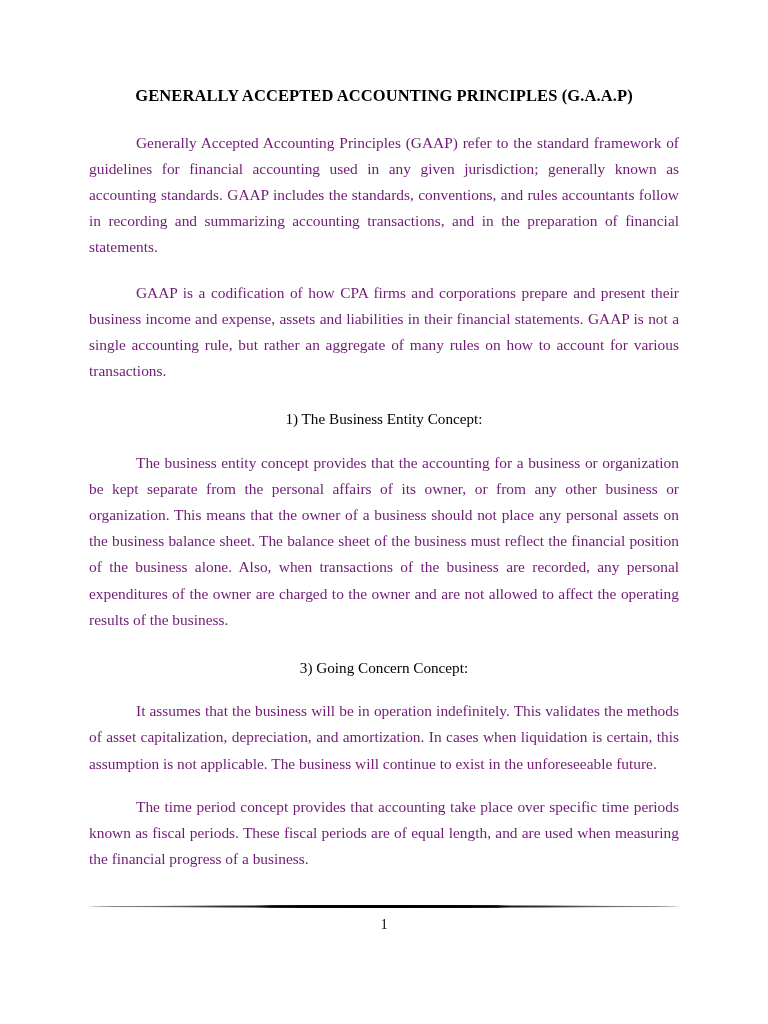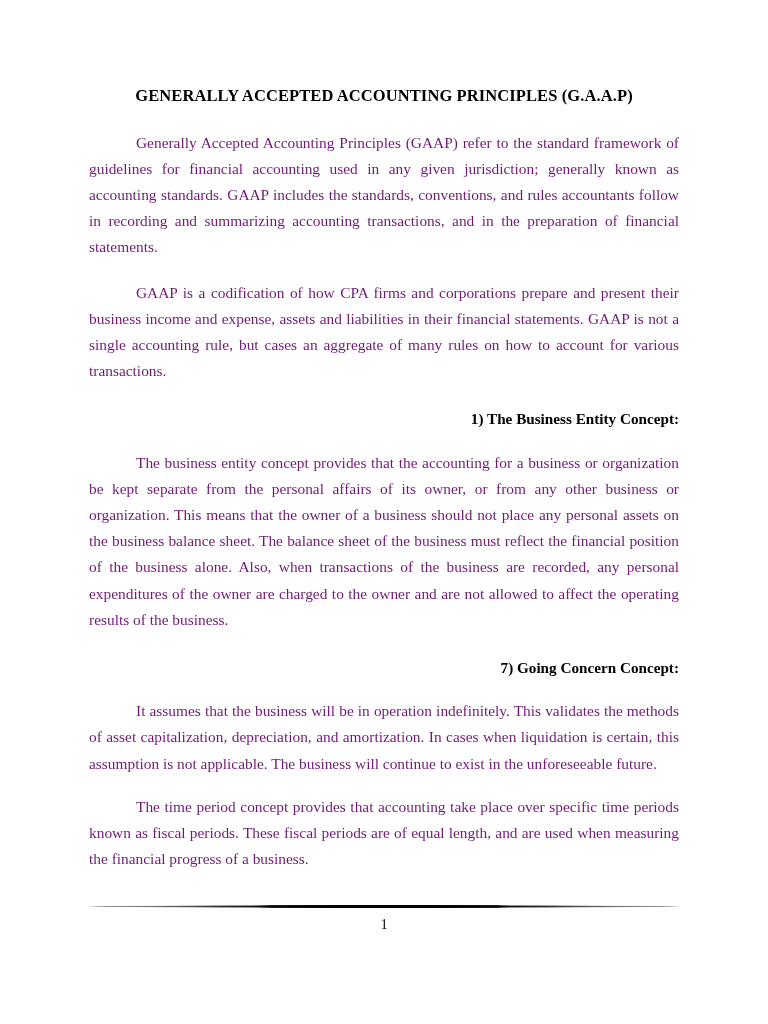--- a/index.html
+++ b/index.html
@@ -46,24 +46,24 @@
     line-height: 26.2px;
     text-align: justify;
     text-indent: 47px;
     color: #701a75;
   }
   .para-gap-1 { margin-top: 23px; }
   .para-gap-2 { margin-top: 19px; }
   .section-heading {
     margin: 0;
     padding: 0;
-    font-weight: bold;
+    font-weight: normal;
     font-size: 15.2px;
     line-height: 26.2px;
-    text-align: right;
+    text-align: center;
     text-indent: 0;
   }
   .heading-gap { margin-top: 22px; }
   .after-heading { margin-top: 17px; }
   .footer {
     position: absolute;
     left: 89px;
     top: 905px;
     width: 590px;
   }
@@ -105,27 +105,27 @@
 <body>
 
 <div class="page">
 
   <div class="content">
 
     <h1 class="doc-title">GENERALLY ACCEPTED ACCOUNTING PRINCIPLES (G.A.A.P)</h1>
 
     <p class="body-para para-gap-1">Generally Accepted Accounting Principles (GAAP) refer to the standard framework of guidelines for financial accounting used in any given jurisdiction; generally known as accounting standards. GAAP includes the standards, conventions, and rules accountants follow in recording and summarizing accounting transactions, and in the preparation of financial statements.</p>
 
-    <p class="body-para para-gap-2">GAAP is a codification of how CPA firms and corporations prepare and present their business income and expense, assets and liabilities in their financial statements. GAAP is not a single accounting rule, but cases an aggregate of many rules on how to account for various transactions.</p>
+    <p class="body-para para-gap-2">GAAP is a codification of how CPA firms and corporations prepare and present their business income and expense, assets and liabilities in their financial statements. GAAP is not a single accounting rule, but rather an aggregate of many rules on how to account for various transactions.</p>
 
     <h2 class="section-heading heading-gap">1) The Business Entity Concept:</h2>
 
     <p class="body-para after-heading">The business entity concept provides that the accounting for a business or organization be kept separate from the personal affairs of its owner, or from any other business or organization. This means that the owner of a business should not place any personal assets on the business balance sheet. The balance sheet of the business must reflect the financial position of the business alone. Also, when transactions of the business are recorded, any personal expenditures of the owner are charged to the owner and are not allowed to affect the operating results of the business.</p>
 
-    <h2 class="section-heading heading-gap">7) Going Concern Concept:</h2>
+    <h2 class="section-heading heading-gap">3) Going Concern Concept:</h2>
 
     <p class="body-para after-heading">It assumes that the business will be in operation indefinitely. This validates the methods of asset capitalization, depreciation, and amortization. In cases when liquidation is certain, this assumption is not applicable. The business will continue to exist in the unforeseeable future.</p>
 
 
     <p class="body-para after-heading">The time period concept provides that accounting take place over specific time periods known as fiscal periods. These fiscal periods are of equal length, and are used when measuring the financial progress of a business.</p>
 
   </div>
 
   <div class="footer">
     <div class="footer-rule"></div>

